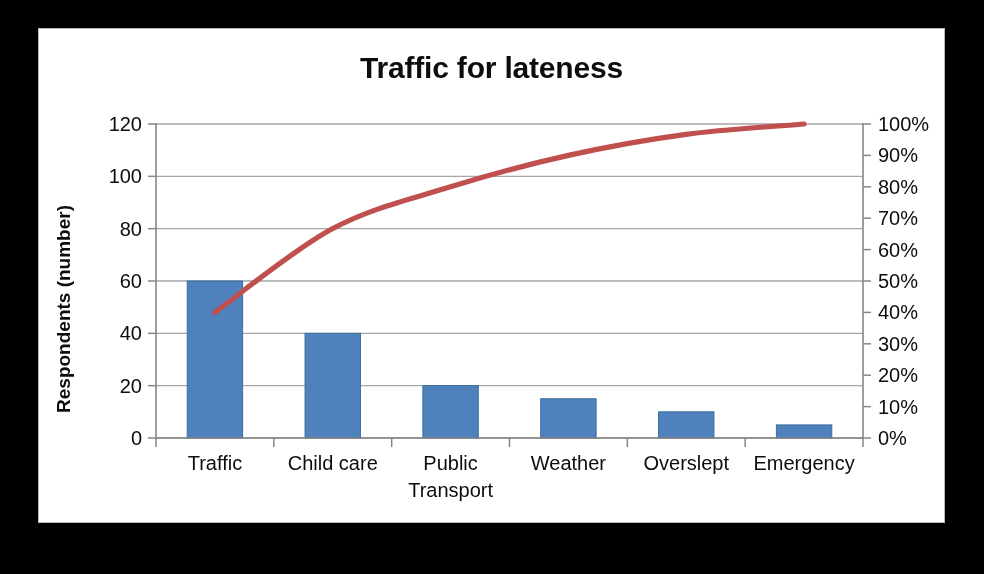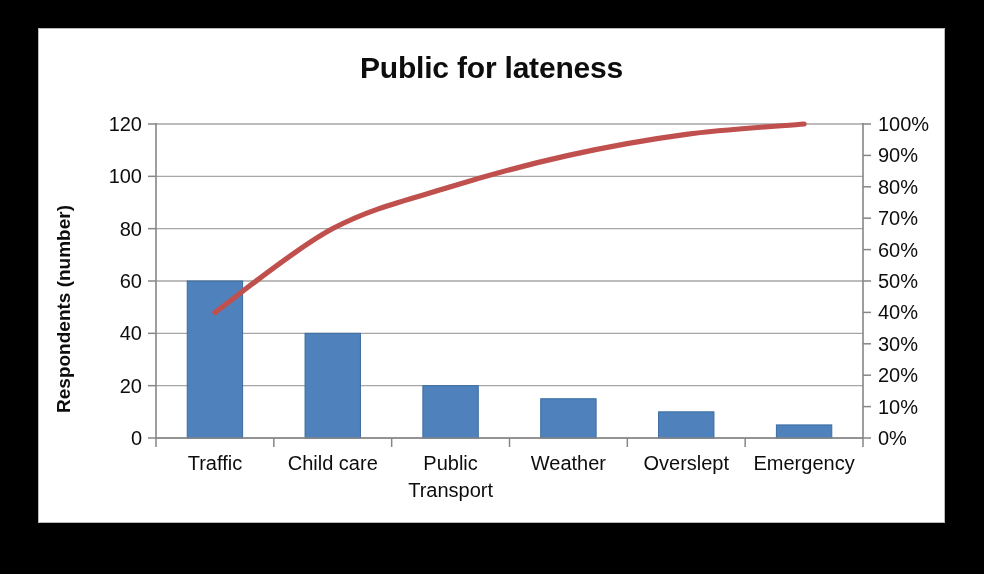--- a/index.html
+++ b/index.html
@@ -92,21 +92,21 @@
     stroke-linejoin: round;
   }
 </style>
 </head>
 <body>
 
 <div id="screenshot">
 
   <div id="chart-card">
 
-    <div id="chart-title">Public for lateness</div>
+    <div id="chart-title">Traffic for lateness</div>
 
     <svg id="plot-svg" viewBox="0 0 907 495">
 
       <g id="gridlines">
           <line x1="117" y1="409" x2="824" y2="409" class="gridline"></line>
           <line x1="117" y1="356.6666666666667" x2="824" y2="356.6666666666667" class="gridline"></line>
           <line x1="117" y1="304.33333333333337" x2="824" y2="304.33333333333337" class="gridline"></line>
           <line x1="117" y1="252" x2="824" y2="252" class="gridline"></line>
           <line x1="117" y1="199.66666666666669" x2="824" y2="199.66666666666669" class="gridline"></line>
           <line x1="117" y1="147.33333333333331" x2="824" y2="147.33333333333331" class="gridline"></line>

